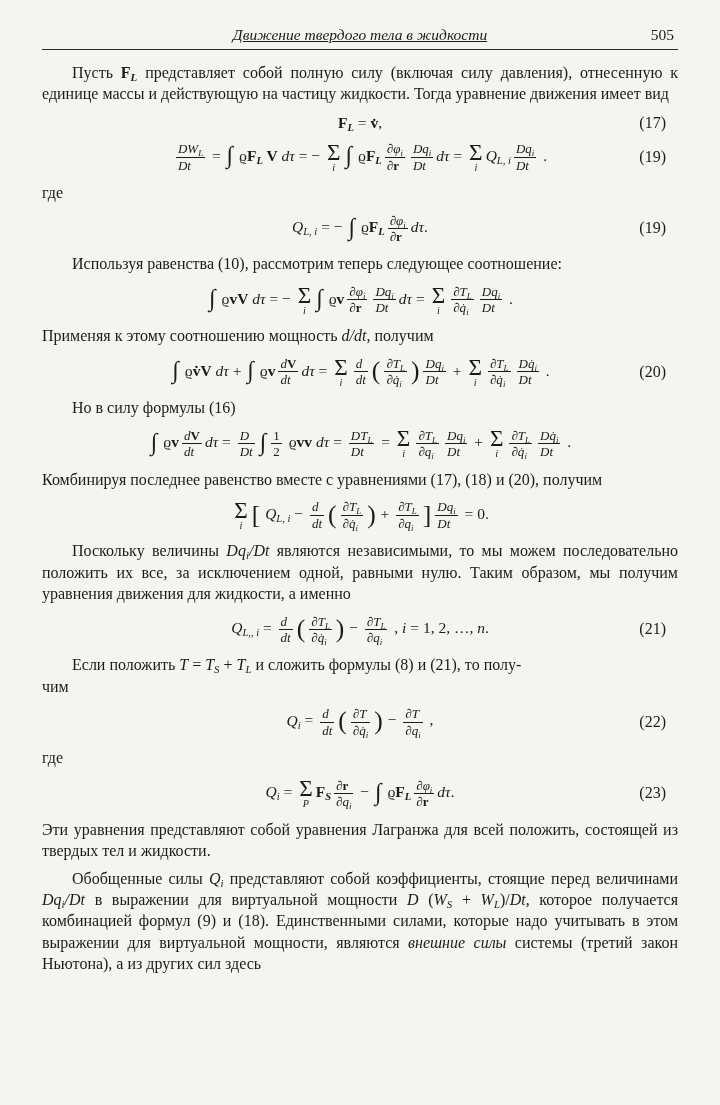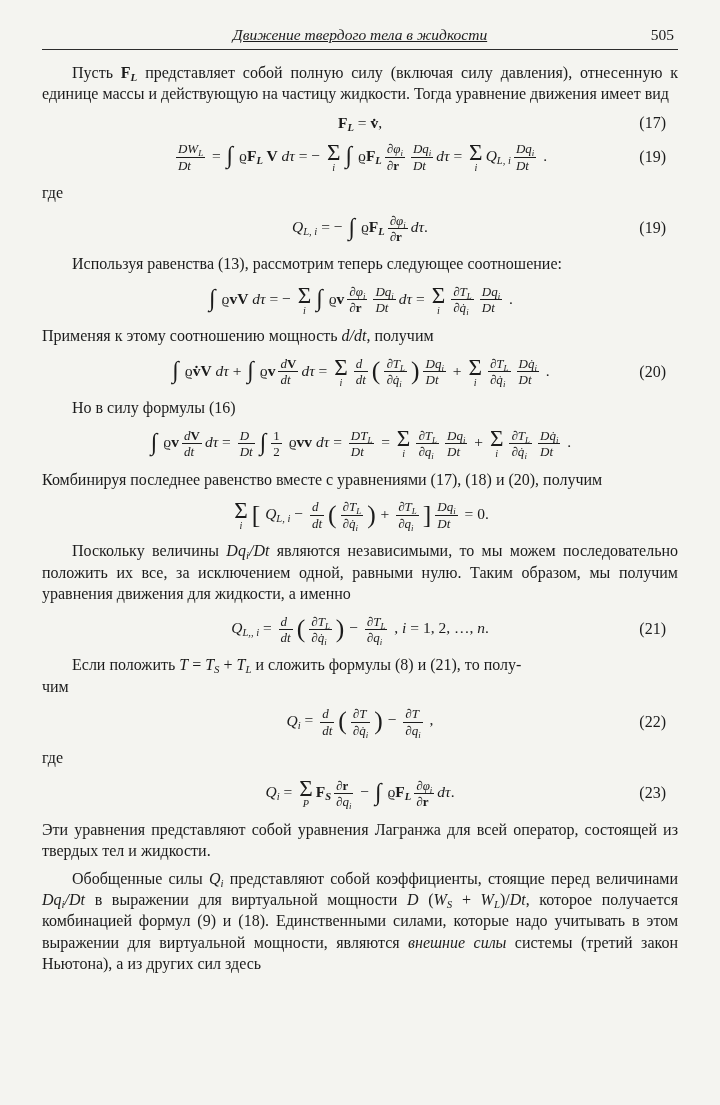--- a/index.html
+++ b/index.html
@@ -57,21 +57,21 @@
       <div class="eq"><span class="eq-body"><span class="mb">F<sub class="msub">L</sub></span><span class="mt"> = </span><span class="mb">v̇</span><span class="mt">,</span></span><span class="eq-num">(17)</span></div>
       <div class="eq"><span class="eq-body"><span class="frac"><span class="fnum"><span class="mi">DW<sub class="msub">L</sub></span></span><span class="fden"><span class="mi">Dt</span></span></span><span class="mt"> = </span><span class="intg">∫</span><span class="mt"> ϱ</span><span class="mb">F<sub class="msub">L</sub></span><span class="mb"> V</span><span class="mi"> dτ</span><span class="mt"> = − </span><span class="sum">
             <span class="sigma">Σ</span>
             <span class="sumsub">i</span>
           </span><span class="intg">∫</span><span class="mt"> ϱ</span><span class="mb">F<sub class="msub">L</sub></span><span class="frac"><span class="fnum"><span class="mi">∂φ<sub class="msub">i</sub></span></span><span class="fden"><span class="mi">∂</span><span class="mb">r</span></span></span><span class="frac"><span class="fnum"><span class="mi">Dq<sub class="msub">i</sub></span></span><span class="fden"><span class="mi">Dt</span></span></span><span class="mi">dτ</span><span class="mt"> = </span><span class="sum">
             <span class="sigma">Σ</span>
             <span class="sumsub">i</span>
           </span><span class="mi">Q<sub class="msub">L, i</sub></span><span class="frac"><span class="fnum"><span class="mi">Dq<sub class="msub">i</sub></span></span><span class="fden"><span class="mi">Dt</span></span></span><span class="mt"> .</span></span><span class="eq-num">(19)</span></div>
       <p class="para"><span class="mt">где</span></p>
       <div class="eq"><span class="eq-body"><span class="mi">Q<sub class="msub">L, i</sub></span><span class="mt"> = − </span><span class="intg">∫</span><span class="mt"> ϱ</span><span class="mb">F<sub class="msub">L</sub></span><span class="frac"><span class="fnum"><span class="mi">∂φ<sub class="msub">i</sub></span></span><span class="fden"><span class="mi">∂</span><span class="mb">r</span></span></span><span class="mi">dτ</span><span class="mt">.</span></span><span class="eq-num">(19)</span></div>
-      <p class="para indent"><span class="mt">Используя равенства (13), рассмотрим теперь следующее соотношение:</span></p>
+      <p class="para indent"><span class="mt">Используя равенства (10), рассмотрим теперь следующее соотношение:</span></p>
       <div class="eq"><span class="eq-body"><span class="intg">∫</span><span class="mt"> ϱ</span><span class="mb">v</span><span class="mb">V</span><span class="mi"> dτ</span><span class="mt"> = − </span><span class="sum">
             <span class="sigma">Σ</span>
             <span class="sumsub">i</span>
           </span><span class="intg">∫</span><span class="mt"> ϱ</span><span class="mb">v</span><span class="frac"><span class="fnum"><span class="mi">∂φ<sub class="msub">i</sub></span></span><span class="fden"><span class="mi">∂</span><span class="mb">r</span></span></span><span class="frac"><span class="fnum"><span class="mi">Dq<sub class="msub">i</sub></span></span><span class="fden"><span class="mi">Dt</span></span></span><span class="mi">dτ</span><span class="mt"> = </span><span class="sum">
             <span class="sigma">Σ</span>
             <span class="sumsub">i</span>
           </span><span class="frac"><span class="fnum"><span class="mi">∂T<sub class="msub">L</sub></span></span><span class="fden"><span class="mi">∂q̇<sub class="msub">i</sub></span></span></span><span class="frac"><span class="fnum"><span class="mi">Dq<sub class="msub">i</sub></span></span><span class="fden"><span class="mi">Dt</span></span></span><span class="mt"> .</span></span></div>
       <p class="para"><span class="mt">Применяя к этому соотношению мощность </span><span class="mi">d/dt</span><span class="mt">, получим</span></p>
       <div class="eq"><span class="eq-body"><span class="intg">∫</span><span class="mt"> ϱ</span><span class="mb">v̇</span><span class="mb">V</span><span class="mi"> dτ</span><span class="mt"> + </span><span class="intg">∫</span><span class="mt"> ϱ</span><span class="mb">v</span><span class="frac"><span class="fnum"><span class="mi">d</span><span class="mb">V</span></span><span class="fden"><span class="mi">dt</span></span></span><span class="mi">dτ</span><span class="mt"> = </span><span class="sum">
             <span class="sigma">Σ</span>
@@ -95,16 +95,16 @@
           </span><span class="big">[</span><span class="mi"> Q<sub class="msub">L, i</sub></span><span class="mt"> − </span><span class="frac"><span class="fnum"><span class="mi">d</span></span><span class="fden"><span class="mi">dt</span></span></span><span class="big">(</span><span class="frac"><span class="fnum"><span class="mi">∂T<sub class="msub">L</sub></span></span><span class="fden"><span class="mi">∂q̇<sub class="msub">i</sub></span></span></span><span class="big">)</span><span class="mt"> + </span><span class="frac"><span class="fnum"><span class="mi">∂T<sub class="msub">L</sub></span></span><span class="fden"><span class="mi">∂q<sub class="msub">i</sub></span></span></span><span class="big">]</span><span class="frac"><span class="fnum"><span class="mi">Dq<sub class="msub">i</sub></span></span><span class="fden"><span class="mi">Dt</span></span></span><span class="mt"> = 0.</span></span></div>
       <p class="para indent"><span class="mt">Поскольку величины </span><span class="mi">Dq<sub class="msub">i</sub></span><span class="mi">/Dt</span><span class="mt"> являются независимыми, то мы можем последовательно положить их все, за исключением одной, равными нулю. Таким образом, мы получим уравнения движения для жидкости, а именно</span></p>
       <div class="eq"><span class="eq-body"><span class="mi">Q<sub class="msub">L,, i</sub></span><span class="mt"> = </span><span class="frac"><span class="fnum"><span class="mi">d</span></span><span class="fden"><span class="mi">dt</span></span></span><span class="big">(</span><span class="frac"><span class="fnum"><span class="mi">∂T<sub class="msub">L</sub></span></span><span class="fden"><span class="mi">∂q̇<sub class="msub">i</sub></span></span></span><span class="big">)</span><span class="mt"> − </span><span class="frac"><span class="fnum"><span class="mi">∂T<sub class="msub">L</sub></span></span><span class="fden"><span class="mi">∂q<sub class="msub">i</sub></span></span></span><span class="mt"> ,   </span><span class="mi">i</span><span class="mt"> = 1, 2, …, </span><span class="mi">n</span><span class="mt">.</span></span><span class="eq-num">(21)</span></div>
       <p class="para indent"><span class="mt">Если положить </span><span class="mi">T</span><span class="mt"> = </span><span class="mi">T<sub class="msub">S</sub></span><span class="mt"> + </span><span class="mi">T<sub class="msub">L</sub></span><span class="mt"> и сложить формулы (8) и (21), то полу-</span><br><span class="mt">чим</span></p>
       <div class="eq"><span class="eq-body"><span class="mi">Q<sub class="msub">i</sub></span><span class="mt"> = </span><span class="frac"><span class="fnum"><span class="mi">d</span></span><span class="fden"><span class="mi">dt</span></span></span><span class="big">(</span><span class="frac"><span class="fnum"><span class="mi">∂T</span></span><span class="fden"><span class="mi">∂q̇<sub class="msub">i</sub></span></span></span><span class="big">)</span><span class="mt"> − </span><span class="frac"><span class="fnum"><span class="mi">∂T</span></span><span class="fden"><span class="mi">∂q<sub class="msub">i</sub></span></span></span><span class="mt"> ,</span></span><span class="eq-num">(22)</span></div>
       <p class="para"><span class="mt">где</span></p>
       <div class="eq"><span class="eq-body"><span class="mi">Q<sub class="msub">i</sub></span><span class="mt"> = </span><span class="sum">
             <span class="sigma">Σ</span>
             <span class="sumsub">P</span>
           </span><span class="mb">F<sub class="msub">S</sub></span><span class="frac"><span class="fnum"><span class="mi">∂</span><span class="mb">r</span></span><span class="fden"><span class="mi">∂q<sub class="msub">i</sub></span></span></span><span class="mt"> − </span><span class="intg">∫</span><span class="mt"> ϱ</span><span class="mb">F<sub class="msub">L</sub></span><span class="frac"><span class="fnum"><span class="mi">∂φ<sub class="msub">i</sub></span></span><span class="fden"><span class="mi">∂</span><span class="mb">r</span></span></span><span class="mi">dτ</span><span class="mt">.</span></span><span class="eq-num">(23)</span></div>
-      <p class="para"><span class="mt">Эти уравнения представляют собой уравнения Лагранжа для всей оператор, состоящей из твердых тел и жидкости.</span></p>
+      <p class="para"><span class="mt">Эти уравнения представляют собой уравнения Лагранжа для всей положить, состоящей из твердых тел и жидкости.</span></p>
       <p class="para indent"><span class="mt">Обобщенные силы </span><span class="mi">Q<sub class="msub">i</sub></span><span class="mt"> представляют собой коэффициенты, стоящие перед величинами </span><span class="mi">Dq<sub class="msub">i</sub></span><span class="mi">/Dt</span><span class="mt"> в выражении для виртуальной мощности </span><span class="mi">D</span><span class="mt"> (</span><span class="mi">W<sub class="msub">S</sub></span><span class="mt"> + </span><span class="mi">W<sub class="msub">L</sub></span><span class="mt">)/</span><span class="mi">Dt</span><span class="mt">, которое получается комбинацией формул (9) и (18). Единственными силами, которые надо учитывать в этом выражении для виртуальной мощности, являются </span><span class="mi">внешние силы</span><span class="mt"> системы (третий закон Ньютона), а из других сил здесь</span></p>
     </main>
 </div>
 
 </body></html>

